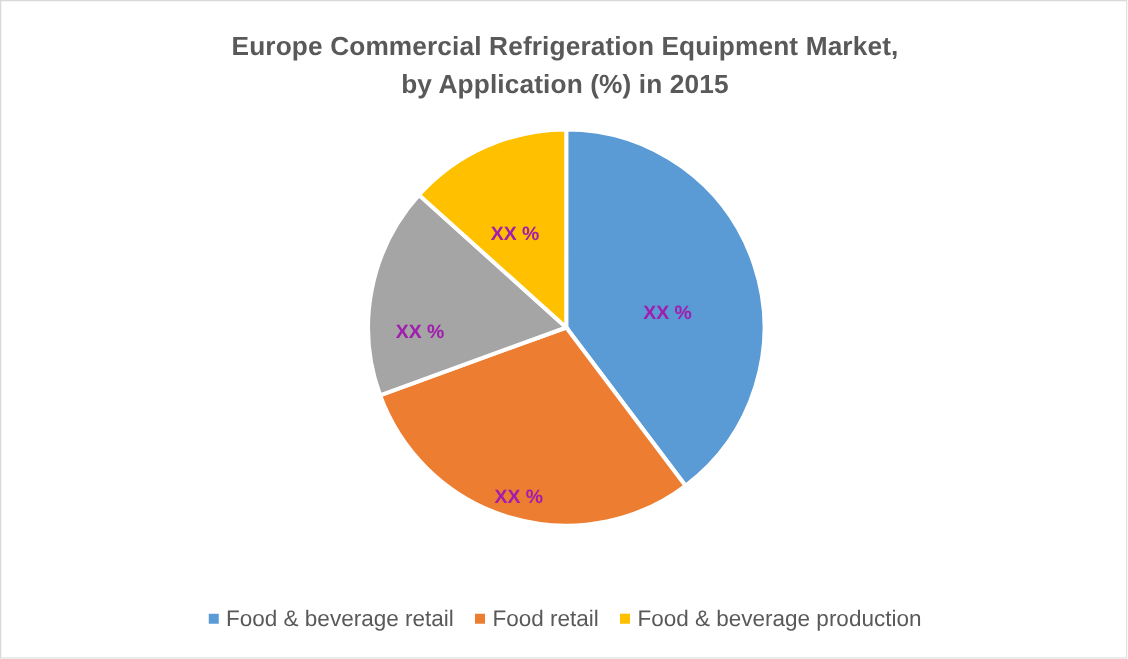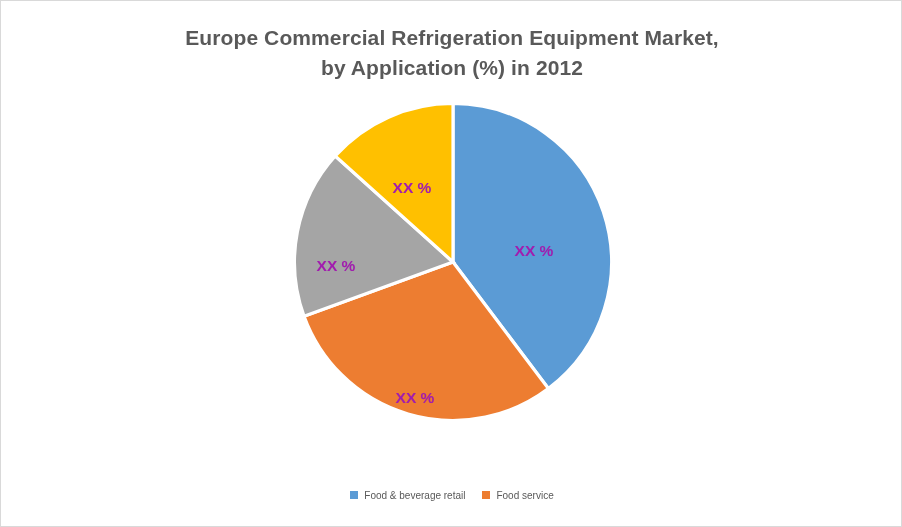--- a/index.html
+++ b/index.html
@@ -83,34 +83,34 @@
     gap: 6px;
   }
   .legend-swatch {
     width: 8px;
     height: 8px;
     flex: 0 0 auto;
     display: block;
   }
   .legend-label {
     color: #595959;
-    font-size: 10px;
+    font-size: 18px;
     font-weight: normal;
     white-space: nowrap;
     line-height: 17px;
   }
 </style>
 </head>
 <body>
 
 <div id="chart-canvas">
 
   <div id="chart-title">
     <span class="title-line">Europe Commercial Refrigeration Equipment Market,</span>
-    <span class="title-line">by Application (%) in 2012</span>
+    <span class="title-line">by Application (%) in 2015</span>
   </div>
 
   <div id="pie-plot-area">
     <svg id="pie-svg" viewBox="0 0 322 322">
       <g id="pie-slices">
           <path d="M 161 161 L 161.00 2.50 A 158.5 158.5 0 0 1 256.39 287.58 Z" fill="#5B9BD5" class="slice-path"></path>
           <path d="M 161 161 L 256.39 287.58 A 158.5 158.5 0 0 1 12.06 215.21 Z" fill="#ED7D31" class="slice-path"></path>
           <path d="M 161 161 L 12.06 215.21 A 158.5 158.5 0 0 1 43.21 54.94 Z" fill="#A5A5A5" class="slice-path"></path>
           <path d="M 161 161 L 43.21 54.94 A 158.5 158.5 0 0 1 161.00 2.50 Z" fill="#FFC000" class="slice-path"></path>
         </g>
@@ -123,17 +123,21 @@
       </div>
   </div>
 
   <div id="chart-legend">
       <div class="legend-item">
         <span class="legend-swatch" style="background: rgb(91, 155, 213);"></span>
         <span class="legend-label">Food &amp; beverage retail</span>
       </div>
       <div class="legend-item">
         <span class="legend-swatch" style="background: rgb(237, 125, 49);"></span>
-        <span class="legend-label">Food service</span>
+        <span class="legend-label">Food retail</span>
+      </div>
+      <div class="legend-item">
+        <span class="legend-swatch" style="background: rgb(255, 192, 0);"></span>
+        <span class="legend-label">Food &amp; beverage production</span>
       </div>
     </div>
 
 </div>
 
 </body></html>

